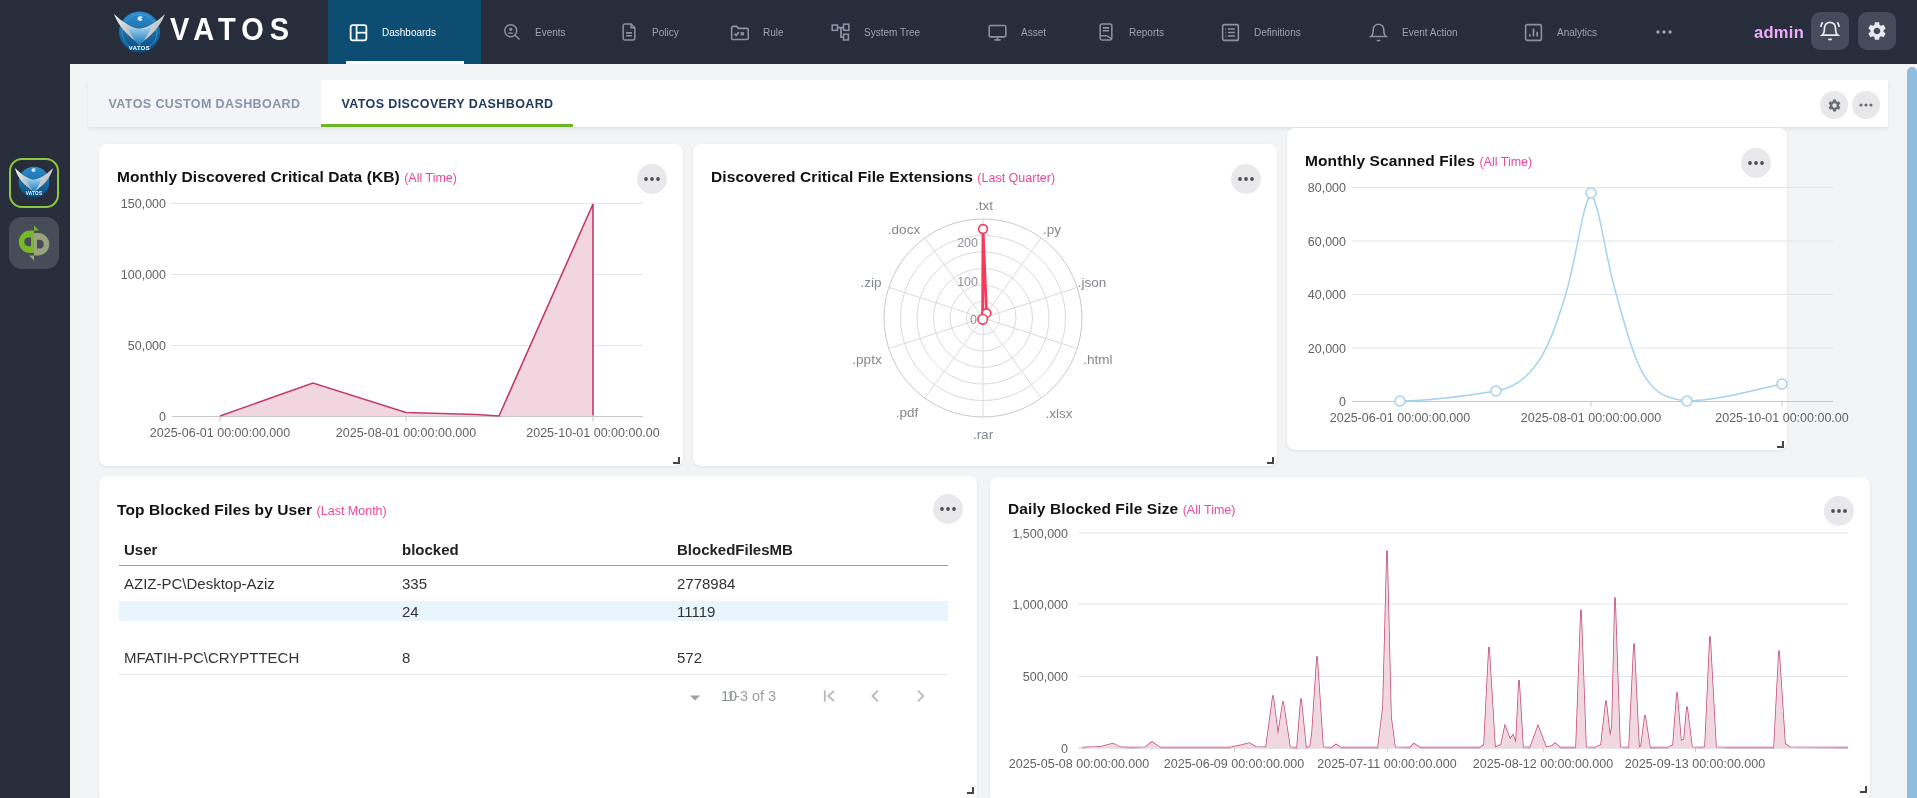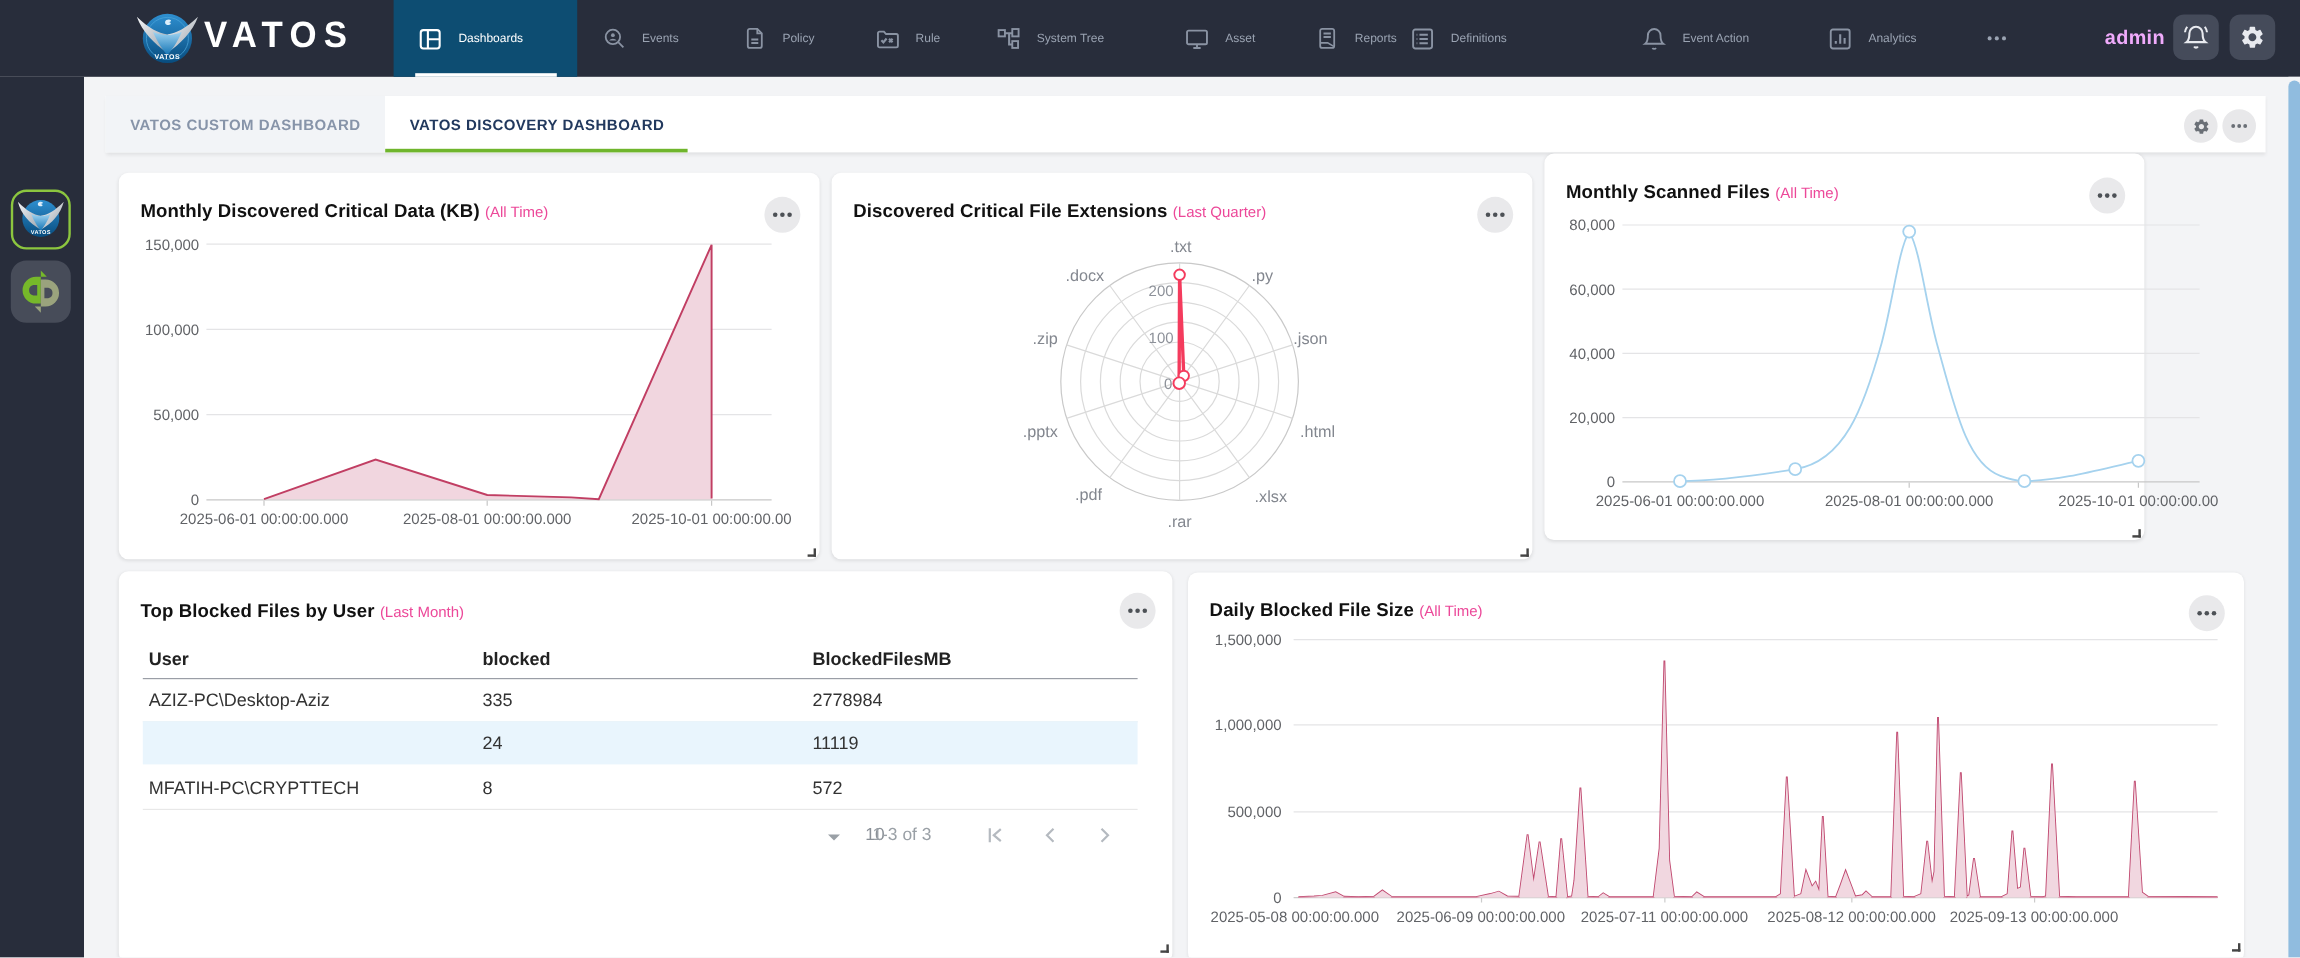--- a/index.html
+++ b/index.html
@@ -136,21 +136,21 @@
       Asset
     </div>
     <div class="nav" style="left:1076px;">
       <svg width="20" height="20" viewBox="0 0 24 24" fill="none" stroke="#8a93a3" stroke-width="1.8">
           <path d="M17 2.5H7a2 2 0 0 0-2 2v15a2 2 0 0 0 2 2h10a2 2 0 0 0 2-2v-15a2 2 0 0 0-2-2Z"></path>
           <path d="M8.3 7h7.4 M8.3 10.5h7.4" stroke-width="2"></path>
           <path d="M5.5 16.5l7 0 6 3.5" stroke-width="1.6"></path>
         </svg>
       Reports
     </div>
-    <div class="nav" style="left:1155px;">
+    <div class="nav" style="left:1200px;">
       <svg width="21" height="21" viewBox="0 0 24 24" fill="none" stroke="#8a93a3" stroke-width="1.8">
           <rect x="3" y="3" width="18" height="18" rx="2"></rect>
           <path d="M9 8h8 M9 12h8 M9 16h8"></path>
           <path d="M6.3 8h.7 M6.3 12h.7 M6.3 16h.7" stroke-width="2"></path>
         </svg>
       Definitions
     </div>
     <div class="nav" style="left:1348px;">
       <svg width="21" height="21" viewBox="0 0 24 24" fill="none" stroke="#8a93a3" stroke-width="1.8">
           <path d="M6 8.5a6 6 0 0 1 12 0c0 6.2 2.5 8 2.5 8h-17s2.5-1.8 2.5-8"></path>
@@ -351,21 +351,21 @@
             <span class="c2">blocked</span>
             <span class="c3">BlockedFilesMB</span>
         </div>
         <div style="position:absolute; left:0; top:33px; width:829px; height:1px; background:#9a9ea6;"></div>
         <div class="tblrow" style="left:0; top:34px; width:829px;">
           <span class="c1">AZIZ-PC\Desktop-Aziz</span>
             <span class="c2">335</span>
             <span class="c3">2778984</span>
         </div>
         <div style="position:absolute; left:0; top:68.5px; width:829px; height:1px; background:#e8e8e8;"></div>
-        <div class="tblrow" style="left:0; top:69px; width:829px; height:36px; background:#e9f5fd;">
+        <div class="tblrow" style="left:0; top:69px; width:829px; height:20px; background:#e9f5fd;">
           <span class="c2">24</span>
             <span class="c3">11119</span>
         </div>
         <div class="tblrow" style="left:0; top:107px; width:829px; height:36px;">
           <span class="c1">MFATIH-PC\CRYPTTECH</span>
             <span class="c2">8</span>
             <span class="c3">572</span>
         </div>
         <div style="position:absolute; left:0; top:141.5px; width:829px; height:1px; background:#e8e8e8;"></div>
         <div style="position:absolute; left:0; top:150px; width:829px; height:30px; color:#9aa0a6; font-size:14.5px;">

